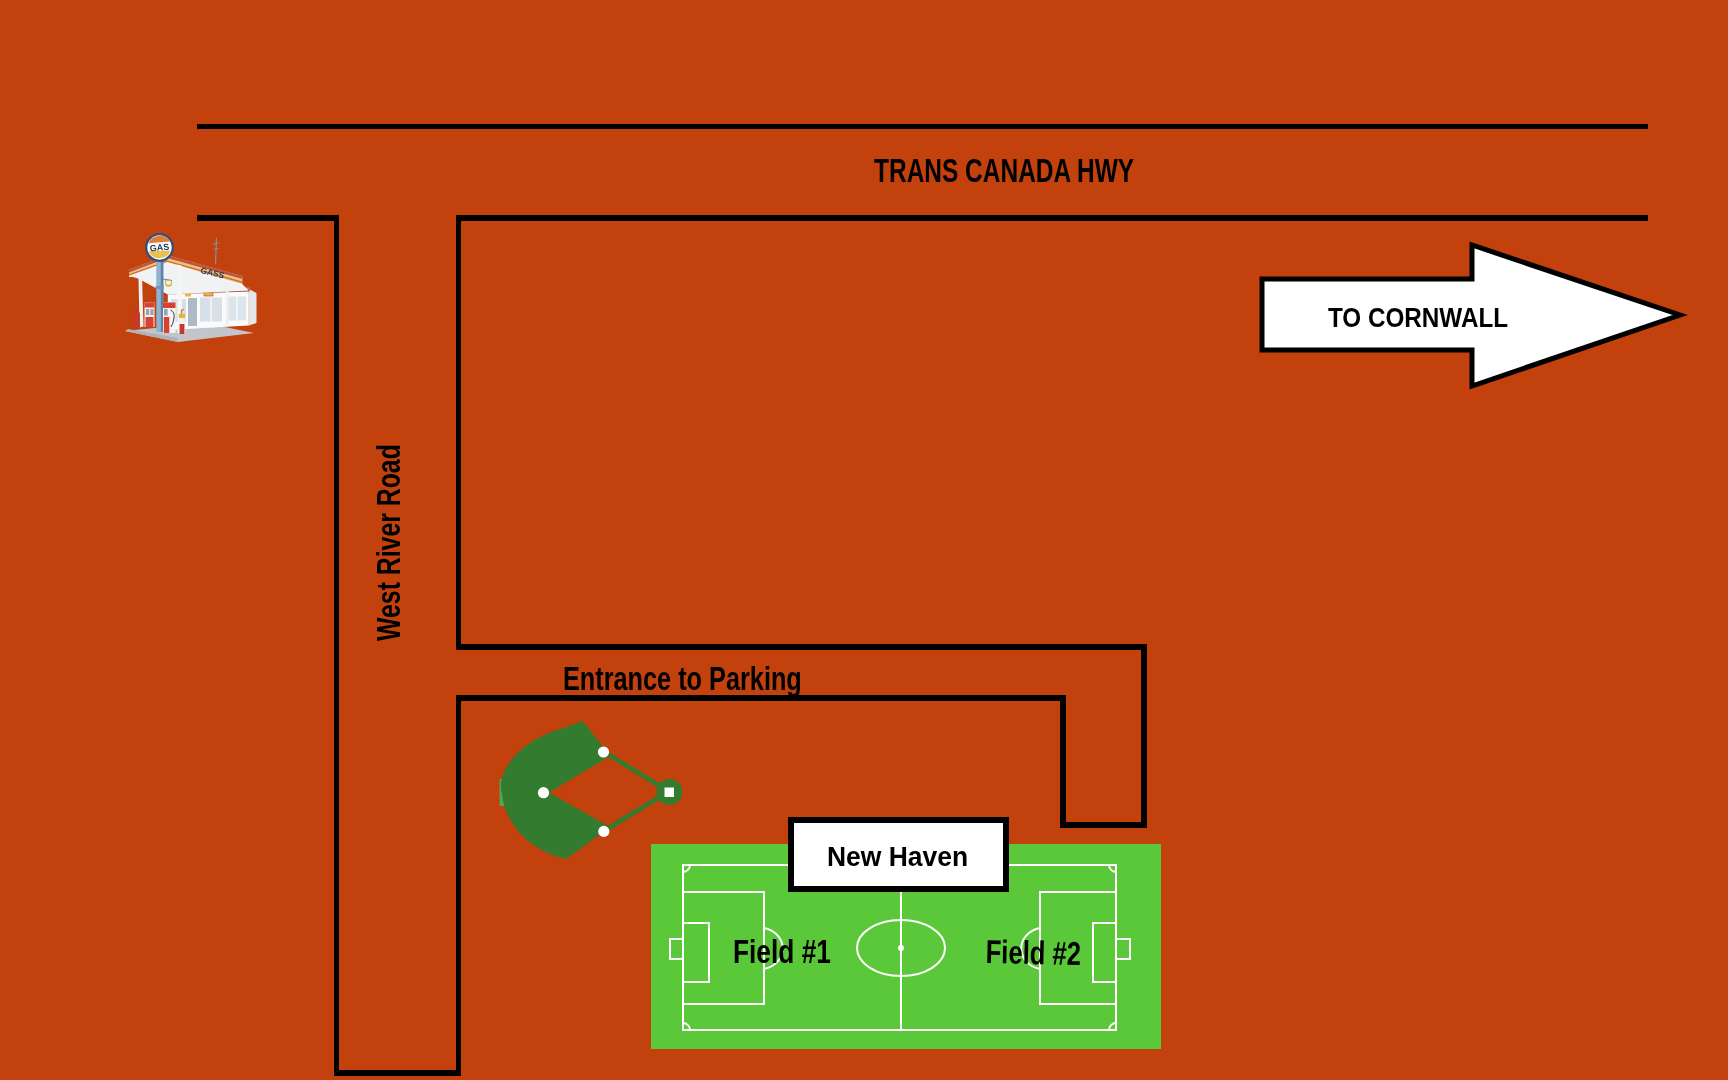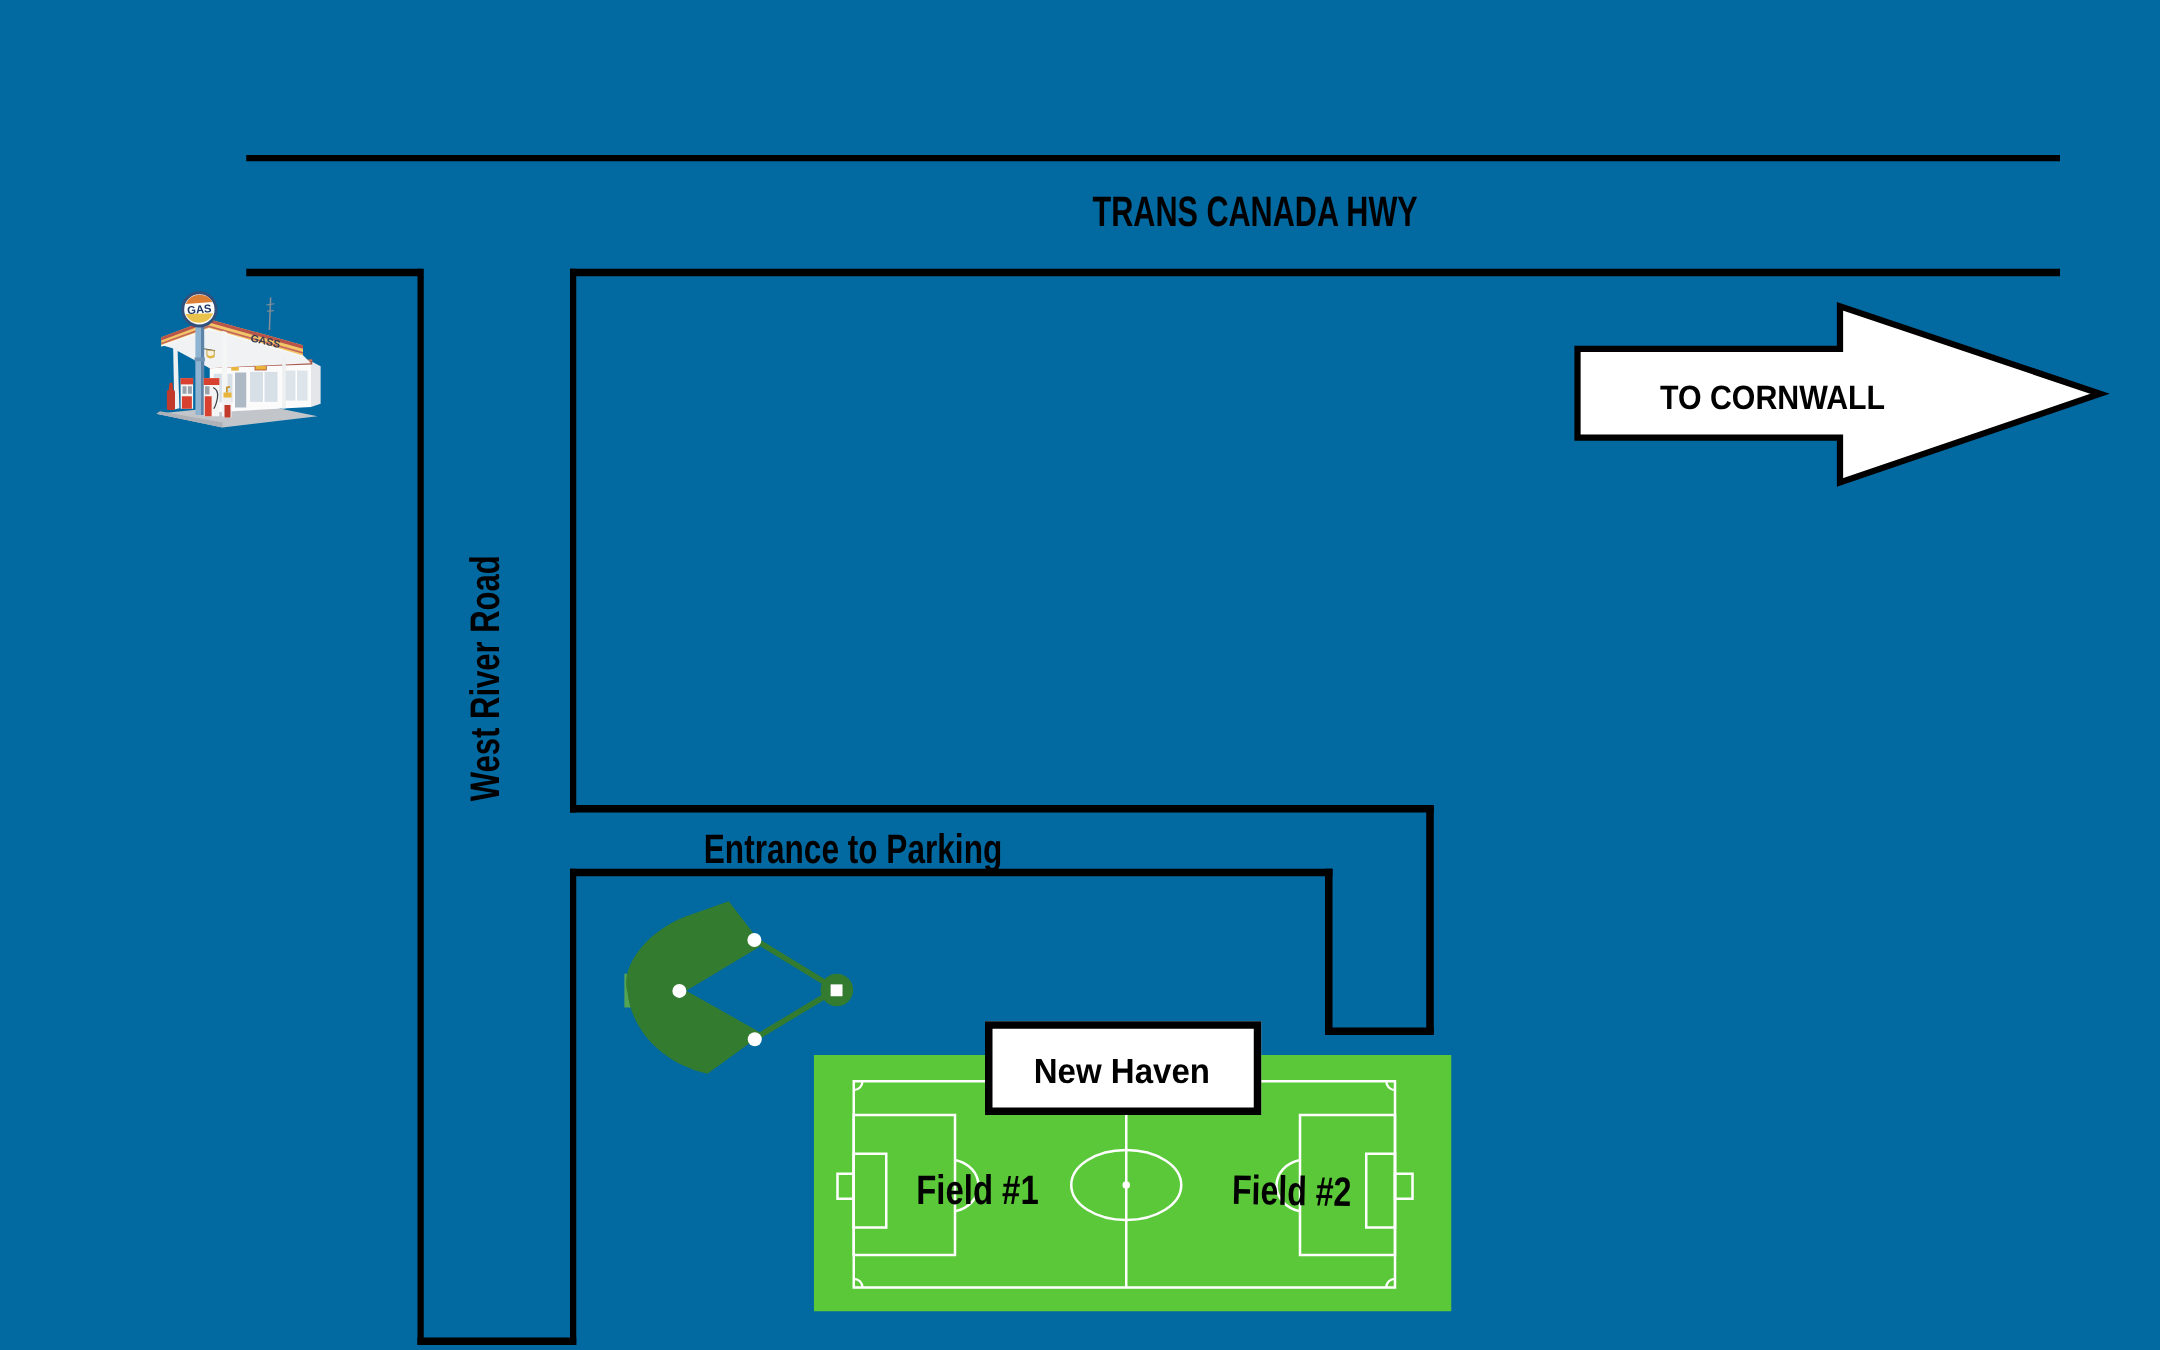--- a/index.html
+++ b/index.html
@@ -1,16 +1,16 @@
 <!DOCTYPE html>
 <html><head>
 <meta charset="utf-8">
 <style>
   html,body{margin:0;padding:0;background:#fff;}
-  #page{position:relative;width:1728px;height:1080px;overflow:hidden;background:#0369a1;
+  #page{position:relative;width:1728px;height:1080px;overflow:hidden;background:#c2410c;
         font-family:"Liberation Sans", sans-serif;}
   .ln{position:absolute;background:#000;}
   .txt{position:absolute;font-weight:bold;color:#000;white-space:nowrap;line-height:1;}
 </style>
 </head>
 <body>
 <div id="page">
 
   <div class="ln" style="left:197px;top:124px;width:1451px;height:5px"></div>
 

